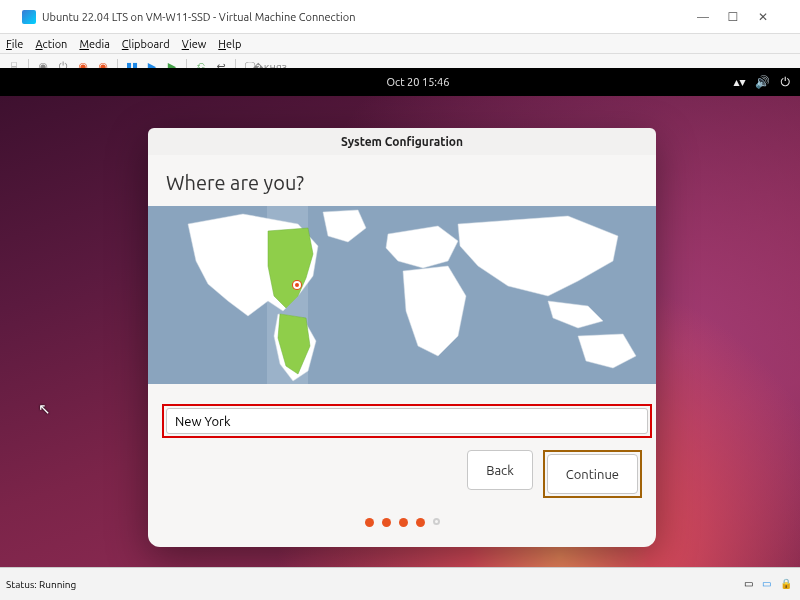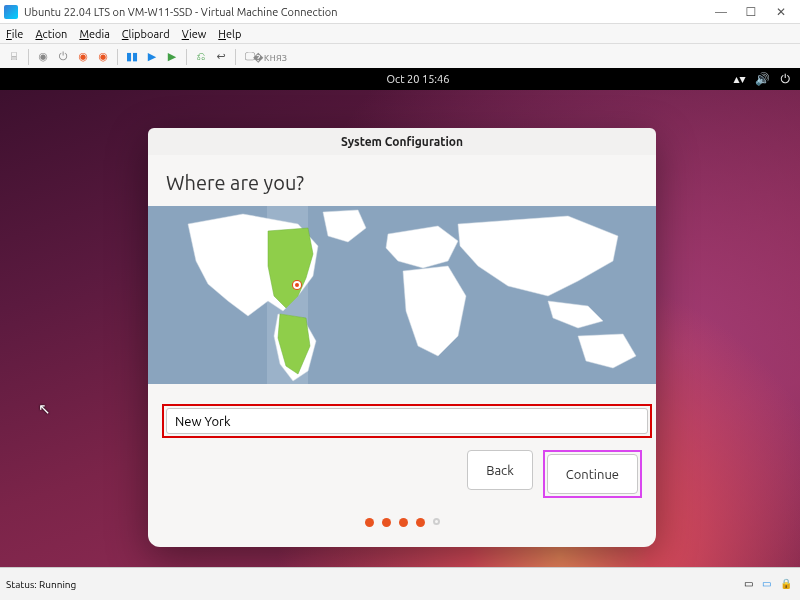--- a/index.html
+++ b/index.html
@@ -1,38 +1,38 @@
 <!DOCTYPE html>
 <html><head>
 <meta charset="utf-8">
 <style>
   * { box-sizing: border-box; margin: 0; padding: 0; font-family: "Segoe UI", Ubuntu, sans-serif; }
   body { width: 800px; height: 600px; background: #f4f4f4; overflow: hidden; position: relative; }
 
   
-  .host-titlebar { height: 24px; background: #fff; display: flex; align-items: center; padding: 0 4px; font-size: 11px; color: #333; border-bottom: 1px solid #ddd; }
+  .host-titlebar { height: 34px; background: #fff; display: flex; align-items: center; padding: 0 22px; font-size: 11px; color: #333; border-bottom: 1px solid #ddd; }
   .host-titlebar .title-icon { width: 14px; height: 14px; background: linear-gradient(135deg,#3a7bd5,#00d2ff); margin-right: 6px; border-radius: 2px; }
   .host-titlebar .spacer { flex: 1; }
   .host-titlebar .win-btn { width: 30px; text-align: center; font-size: 12px; color: #555; cursor: default; }
   .host-menubar { height: 20px; background: #f7f7f7; display: flex; align-items: center; padding: 0 6px; font-size: 11px; gap: 12px; border-bottom: 1px solid #ddd; }
   .host-menubar .m u { text-decoration: underline; }
   .host-toolbar { height: 26px; background: #f7f7f7; display: flex; align-items: center; padding: 0 6px; gap: 4px; border-bottom: 1px solid #ccc; }
   .tb-ico { width: 16px; height: 16px; display: flex; align-items: center; justify-content: center; font-size: 11px; border-radius: 2px; }
   .tb-sep { width: 1px; height: 16px; background: #ccc; margin: 0 2px; }
 
   
   .vm-viewport { position: absolute; left: 0; right: 0; top: 68px; bottom: 18px; background: #000; overflow: hidden; }
   
   .ubuntu-bg { position: absolute; inset: 0; background:
      radial-gradient(circle at 70% 95%, #f08a5d 0%, #d94b5a 12%, rgba(0,0,0,0) 38%),
      radial-gradient(circle at 85% 55%, #a23b72 0%, rgba(0,0,0,0) 55%),
      linear-gradient(160deg, #3a0f2d 0%, #5b1a3f 30%, #7b2449 55%, #8c2a52 75%, #5b1534 100%);
   }
   
-  .gnome-bar { position: absolute; top: 0; left: 0; right: 0; height: 22px; background: #000; color: #eee; display: flex; align-items: center; justify-content: center; font-size: 11px; padding-left: 36px; }
+  .gnome-bar { position: absolute; top: 0; left: 0; right: 0; height: 28px; background: #000; color: #eee; display: flex; align-items: center; justify-content: center; font-size: 11px; padding-left: 36px; }
   .gnome-bar .tray { position: absolute; right: 10px; display: flex; gap: 10px; }
   .gnome-bar .tray span { font-size: 12px; }
 
   
   .installer { position: absolute; left: 148px; top: 60px; width: 508px; background: #f7f6f5; border-radius: 12px; box-shadow: 0 12px 40px rgba(0,0,0,0.4); }
   .installer-title { text-align: center; font-size: 12px; font-weight: 600; color: #222; padding: 7px 0; background: #f2f1f0; border-radius: 6px 6px 0 0; }
   .installer-body { padding: 16px 0 14px 0; }
   .heading { font-size: 20px; color: #333; padding: 0 18px 12px 18px; font-weight: 400; }
 
   
@@ -40,21 +40,21 @@
   .tz-highlight { position: absolute; top: 0; bottom: 0; left: 23.5%; width: 8%; background: rgba(170,190,210,0.55); }
   .pin { position: absolute; left: 28.5%; top: 42%; width: 8px; height: 8px; background: #e64a19; border: 2px solid #fff; border-radius: 50%; box-shadow: 0 0 0 1px #e64a19; }
 
   
   .loc-row { margin: 20px 4px 0 14px; border: 2px solid #d80000; padding: 2px; }
   .loc-input { width: 100%; height: 26px; border: 1px solid #c7c7c7; border-radius: 3px; padding: 0 8px; font-size: 13px; background: #fff; }
 
   
   .btn-row { display: flex; justify-content: flex-end; gap: 10px; padding: 12px 14px 0 14px; }
   .btn { height: 40px; padding: 0 18px; font-size: 13px; border-radius: 4px; border: 1px solid #c7c7c7; background: #fff; color: #333; cursor: pointer; }
-  .btn-wrap-hl { border: 2px solid #d946ef; padding: 2px; }
+  .btn-wrap-hl { border: 2px solid #a16207; padding: 2px; }
 
   
   .dots { display: flex; justify-content: center; gap: 8px; padding: 20px 0 6px 0; }
   .dot { width: 9px; height: 9px; border-radius: 50%; background: #e95420; }
   .dot.hollow { background: transparent; border: 2px solid #cfcfcf; width: 7px; height: 7px; }
 
   
   .cursor { position: absolute; left: 38px; top: 332px; font-size: 15px; color: #fff; filter: drop-shadow(0 0 1px #000); pointer-events: none; }
 
   

